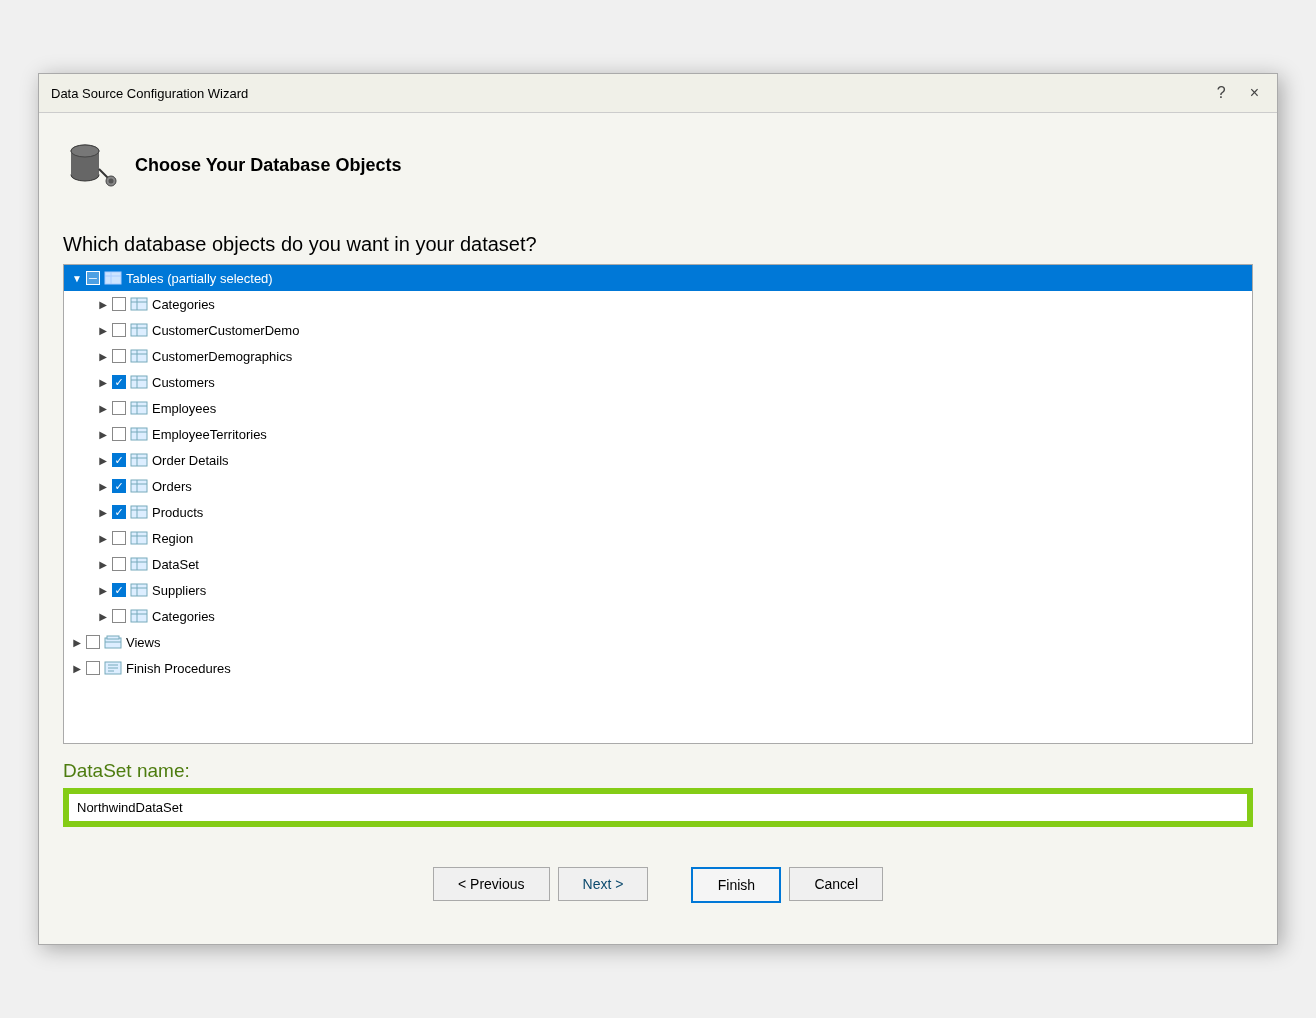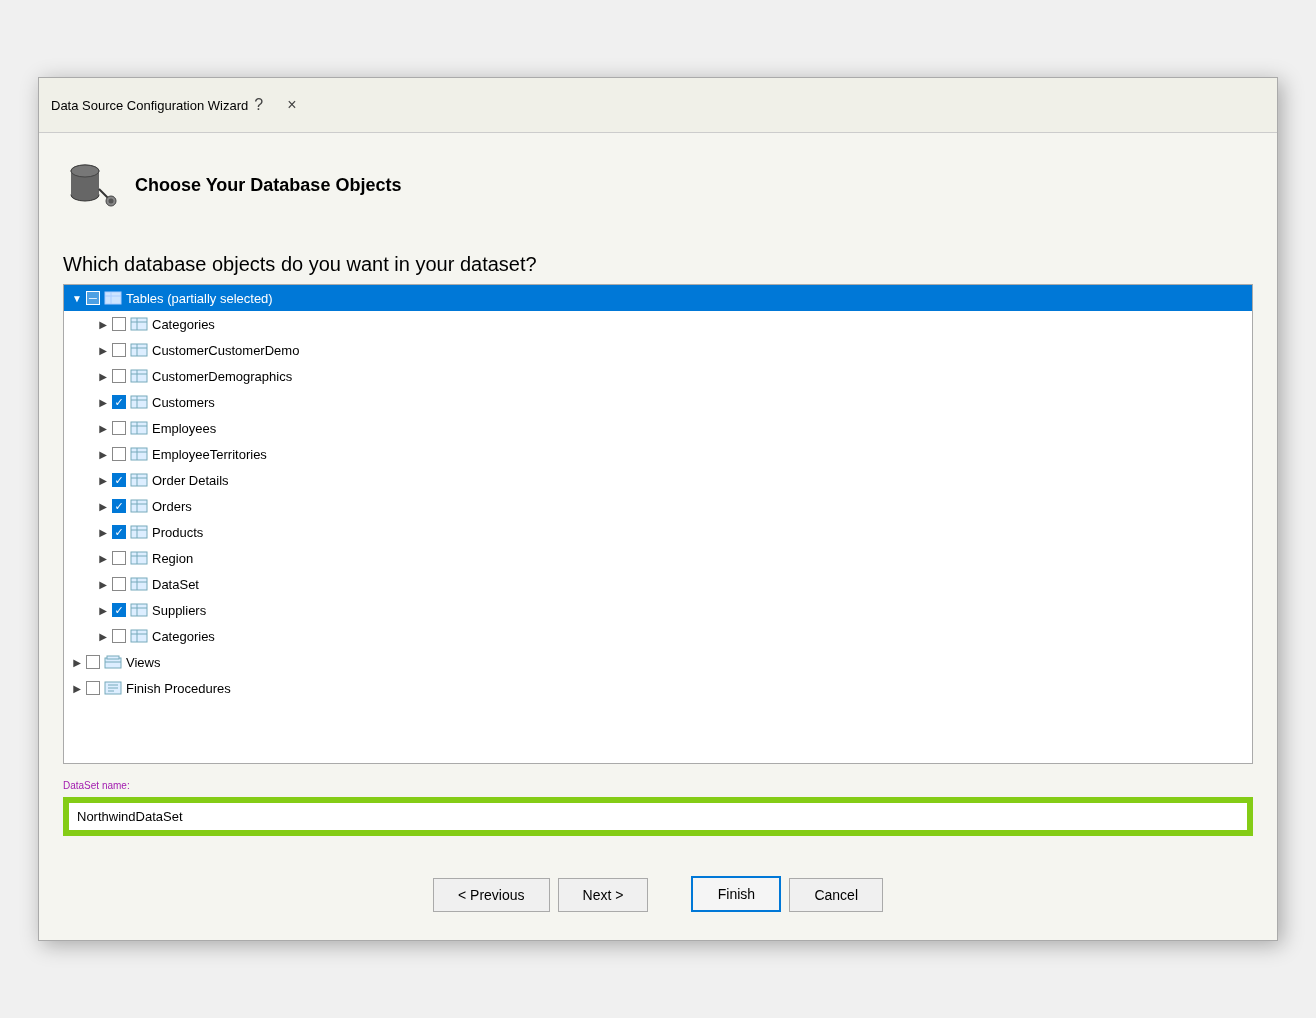--- a/index.html
+++ b/index.html
@@ -16,24 +16,24 @@
       width: 1240px;
       background: #f5f5f0;
       border: 1px solid #aaa;
       box-shadow: 4px 4px 20px rgba(0,0,0,0.3);
       display: flex;
       flex-direction: column;
     }
     .title-bar {
       background: #f0f0e8;
       border-bottom: 1px solid #ccc;
-      padding: 16px 12px;
-      display: flex;
-      align-items: center;
-      justify-content: flex-start;
+      padding: 8px 12px;
+      display: flex;
+      align-items: center;
+      justify-content: space-between;
     }
     .title-bar-left {
       display: flex;
       align-items: center;
       gap: 8px;
     }
     .title-text {
       font-size: 13px;
       color: #000;
     }
@@ -154,56 +154,56 @@
     }
     .tree-item.selected .checkbox.indeterminate {
       background: rgba(255,255,255,0.3);
       border-color: #fff;
     }
 
     .footer-section {
       margin-top: 16px;
     }
     .dataset-label {
-      font-size: 10px;
+      font-size: 19px;
       margin-bottom: 6px;
-      color: #a21caf;
+      color: #4d7c0f;
     }
     .dataset-input {
       width: 100%;
       border: 6px solid #84cc16;
       padding: 6px 8px;
       font-size: 13px;
       background: #fff;
       outline: none;
     }
 
     .buttons-row {
       display: flex;
       justify-content: center;
-      align-items: flex-end;
+      align-items: flex-start;
       gap: 8px;
-      padding: 20px 28px 28px;
+      padding: 20px 28px 41px;
     }
     .btn {
       padding: 8px 24px;
       font-size: 14px;
       border: 1px solid #aaa;
       background: #f0f0f0;
       cursor: pointer;
       min-width: 90px;
     }
     .btn.primary {
       border: 2px solid #0078d7;
       background: #f5f5f5;
       font-weight: normal;
       margin-left: 35px;
     }
     .btn.disabled {
-      color: #000000;
+      color: #0c4a6e;
       cursor: default;
     }
 
     
     svg { display: inline-block; vertical-align: middle; }
   </style>
 </head>
 <body>
 
 <div class="dialog">

